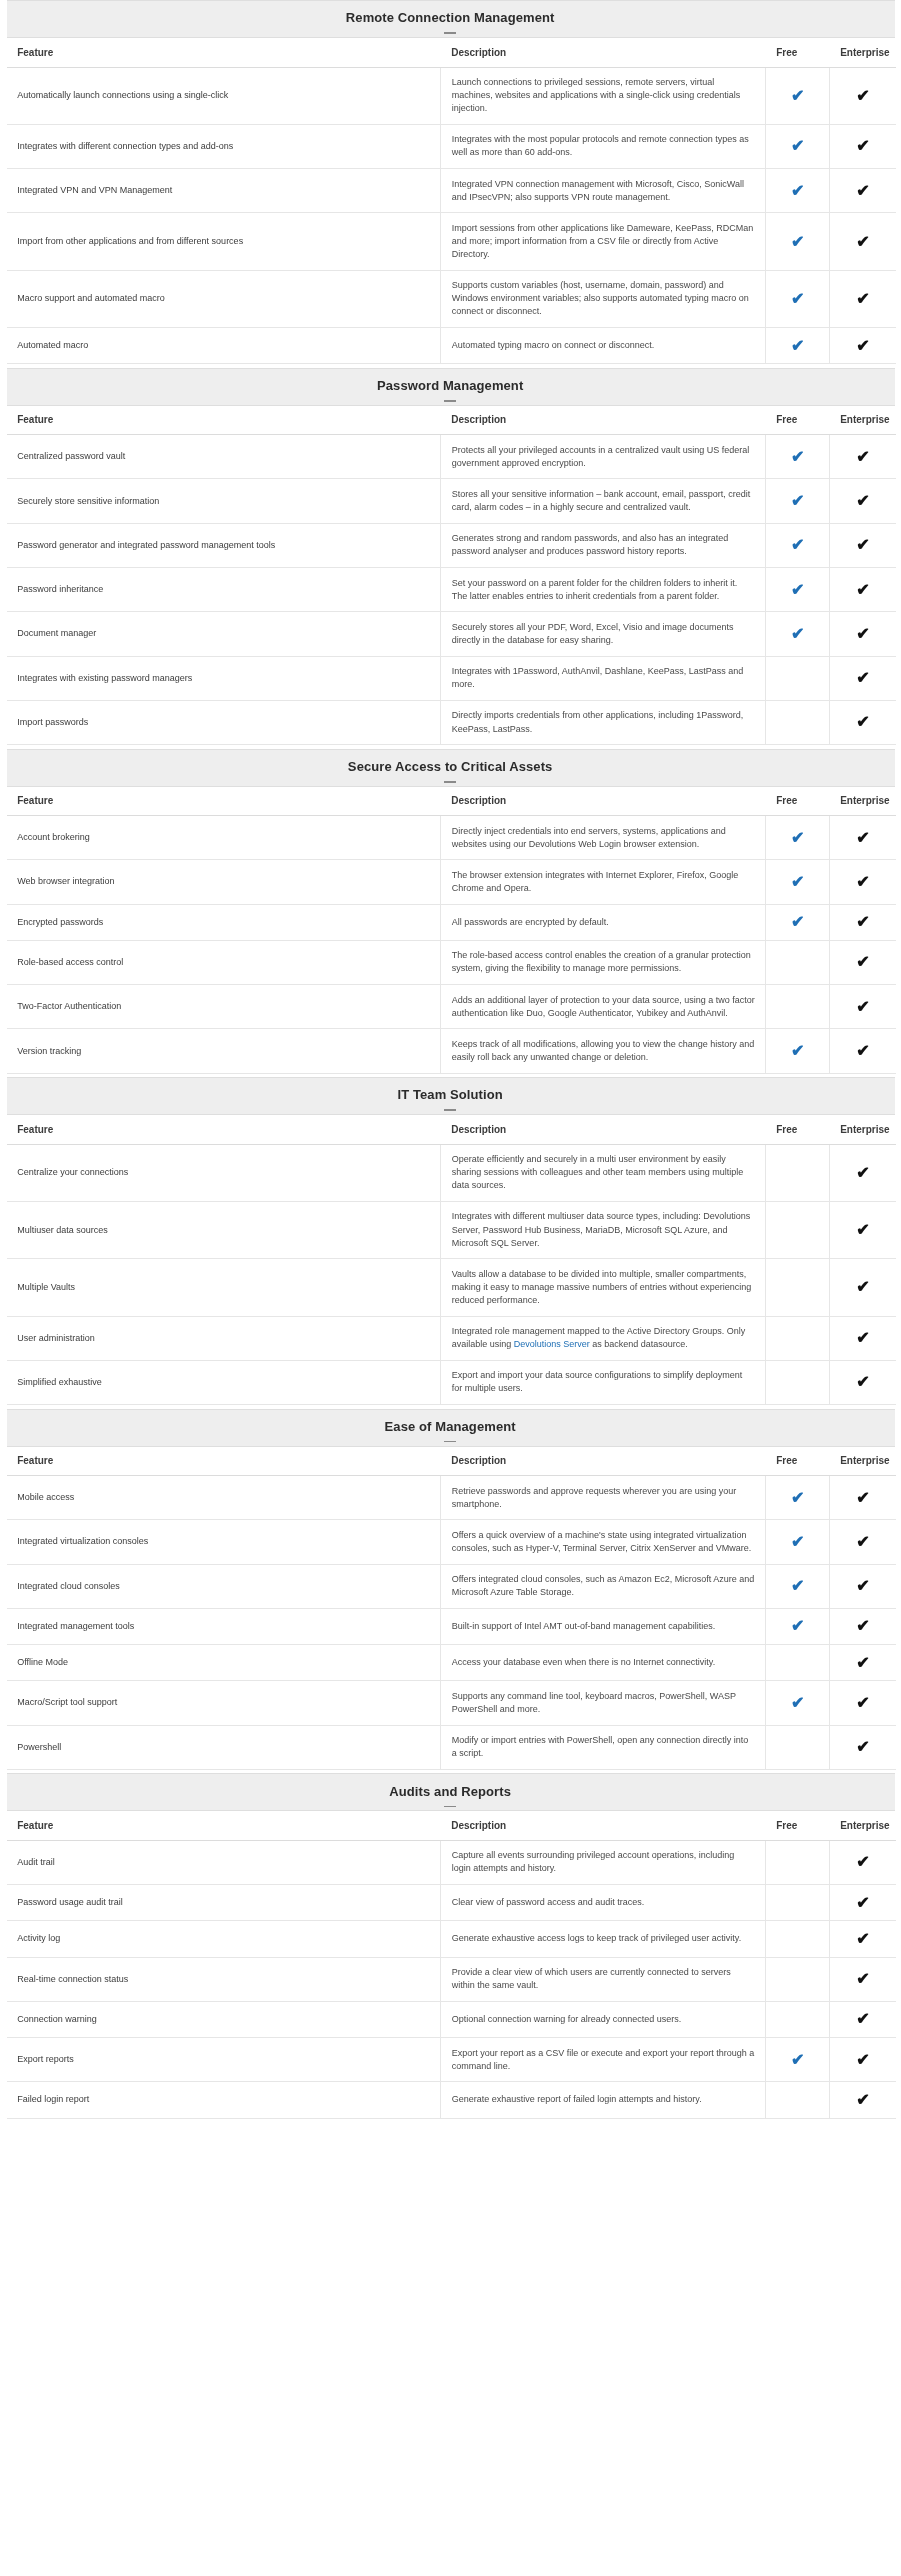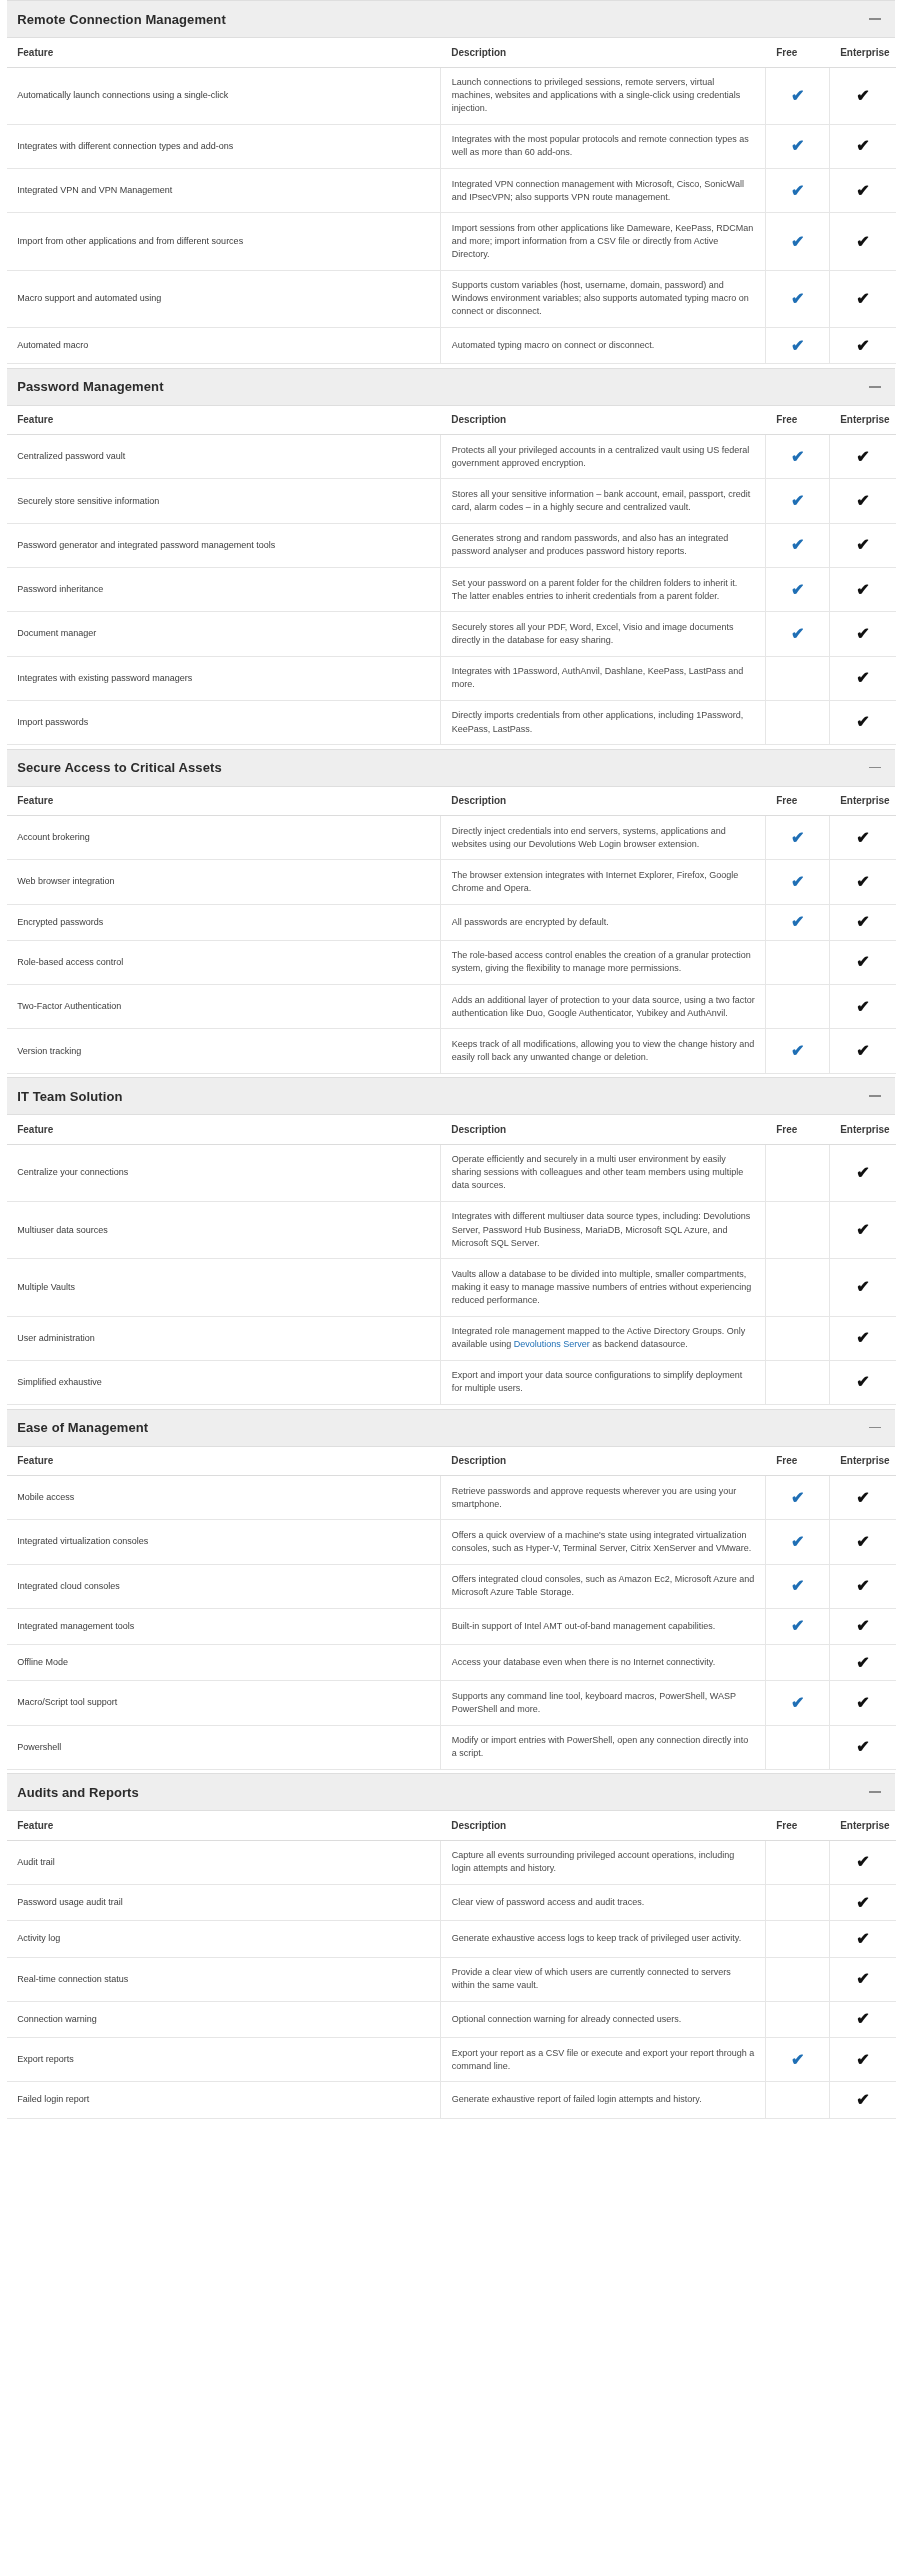--- a/index.html
+++ b/index.html
@@ -23,20 +23,21 @@
   }
   .section-header {
     background: #eeeeee;
     border-top: 0.9px solid #dedede;
     border-bottom: 0.9px solid #dedede;
     display: flex;
     align-items: center;
     justify-content: space-between;
     padding: 9.4px 12px 9.4px 10.3px;
     height: 38px;
+    flex-direction: column;
   }
   .section-title {
     font-size: 13px;
     font-weight: bold;
     color: #2b2b2b;
     letter-spacing: 0.1px;
   }
   .collapse-icon {
     width: 15.5px;
     height: 15.5px;
@@ -159,21 +160,21 @@
               <td class="cell-check"><span class="chk free">✔</span></td>
               <td class="cell-check"><span class="chk ent">✔</span></td>
             </tr>
             <tr>
               <td class="cell-feature">Import from other applications and from different sources</td>
               <td class="cell-desc">Import sessions from other applications like Dameware, KeePass, RDCMan and more; import information from a CSV file or directly from Active Directory.</td>
               <td class="cell-check"><span class="chk free">✔</span></td>
               <td class="cell-check"><span class="chk ent">✔</span></td>
             </tr>
             <tr>
-              <td class="cell-feature">Macro support and automated using</td>
+              <td class="cell-feature">Macro support and automated macro</td>
               <td class="cell-desc">Supports custom variables (host, username, domain, password) and Windows environment variables; also supports automated typing macro on connect or disconnect.</td>
               <td class="cell-check"><span class="chk free">✔</span></td>
               <td class="cell-check"><span class="chk ent">✔</span></td>
             </tr>
             <tr>
               <td class="cell-feature">Automated macro</td>
               <td class="cell-desc">Automated typing macro on connect or disconnect.</td>
               <td class="cell-check"><span class="chk free">✔</span></td>
               <td class="cell-check"><span class="chk ent">✔</span></td>
             </tr>

